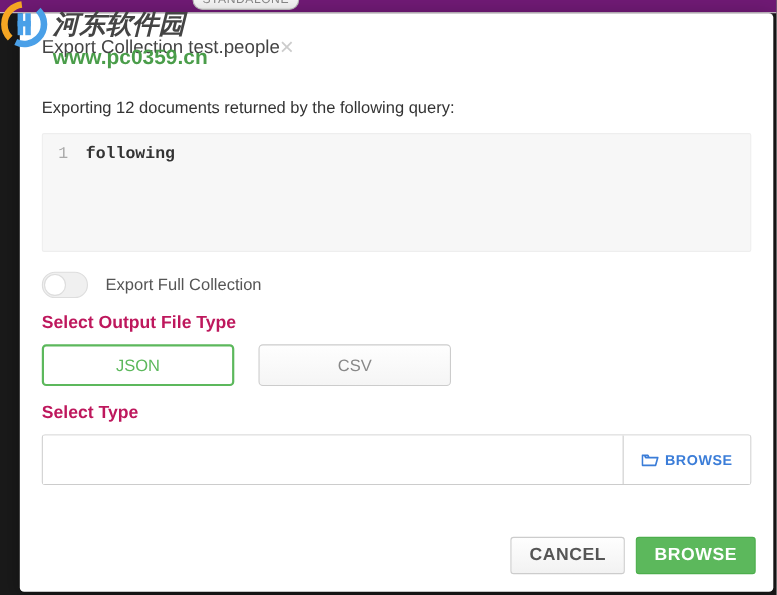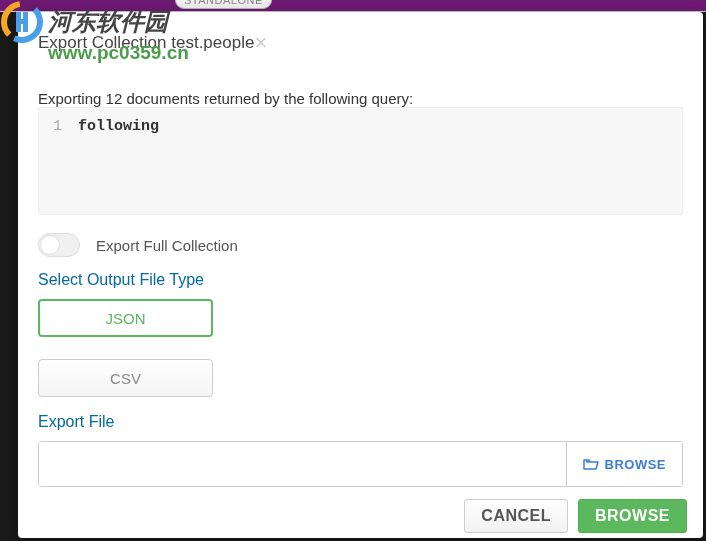--- a/index.html
+++ b/index.html
@@ -87,20 +87,21 @@
       line-height: 1;
     }
     .modal-body {
       padding: 0 20px;
       flex: 1;
     }
     .query-desc {
       font-size: 15px;
       color: #333;
       margin-top: 22px;
+      margin-bottom: 14px;
     }
     .code-block {
       background: #f7f7f7;
       border: 1px solid #eee;
       border-radius: 2px;
       padding: 10px 14px;
       font-family: "Courier New", monospace;
       font-size: 15px;
       display: flex;
       min-height: 108px;
@@ -138,29 +139,28 @@
       position: absolute;
       top: 1px;
       left: 1px;
     }
     .toggle-label {
       font-size: 15px;
       color: #555;
     }
     .section-label {
       font-size: 16px;
-      font-weight: normal;
-      color: #0369a1;
+      font-weight: bold;
+      color: #be185d;
       margin-bottom: 10px;
     }
     .file-type-row {
       display: flex;
       gap: 22px;
       margin-bottom: 16px;
-      flex-direction: column;
     }
     .file-type-btn {
       width: 175px;
       height: 38px;
       border-radius: 4px;
       font-size: 15px;
       cursor: pointer;
       display: flex;
       align-items: center;
       justify-content: center;
@@ -271,21 +271,21 @@
       </div>
       <span class="toggle-label">Export Full Collection</span>
     </div>
 
     <div class="section-label">Select Output File Type</div>
     <div class="file-type-row">
       <div class="file-type-btn selected">JSON</div>
       <div class="file-type-btn unselected">CSV</div>
     </div>
 
-    <div class="section-label">Export File</div>
+    <div class="section-label">Select Type</div>
     <div class="file-input-row">
       <input class="file-input" type="text" value="" style="">
       <button class="browse-btn">
         <svg width="16" height="14" viewBox="0 0 16 14">
           <path d="M1 3 L1 12 L13 12 L15 5 L4 5 L3 3 Z M1 3 L6 3 L7 5" fill="none" stroke="#3b7dd8" stroke-width="1.5" stroke-linejoin="round"></path>
         </svg>
         <span>BROWSE</span>
       </button>
     </div>
   </div>

